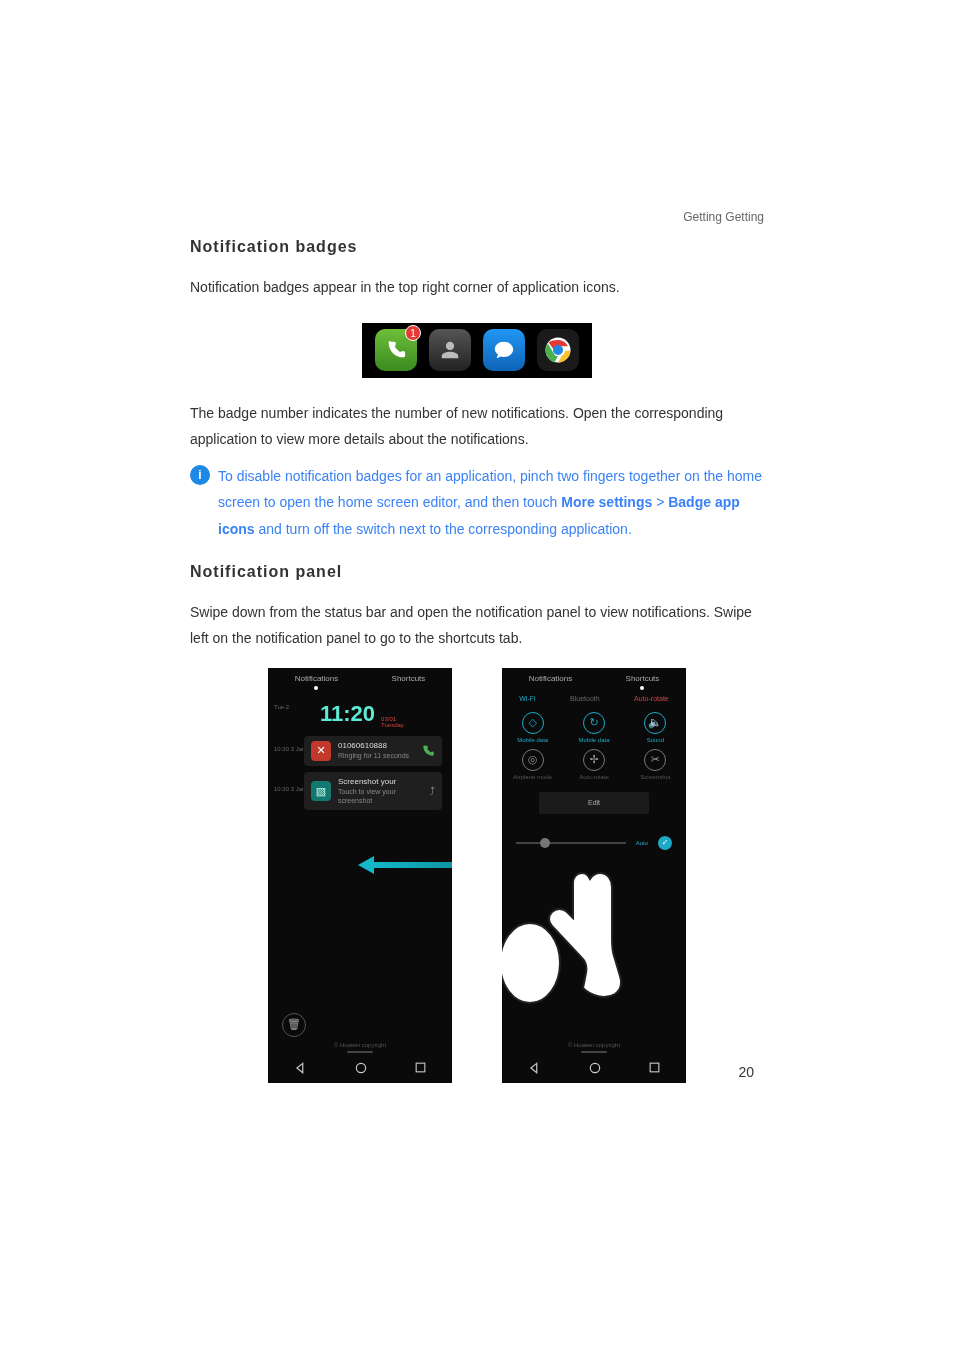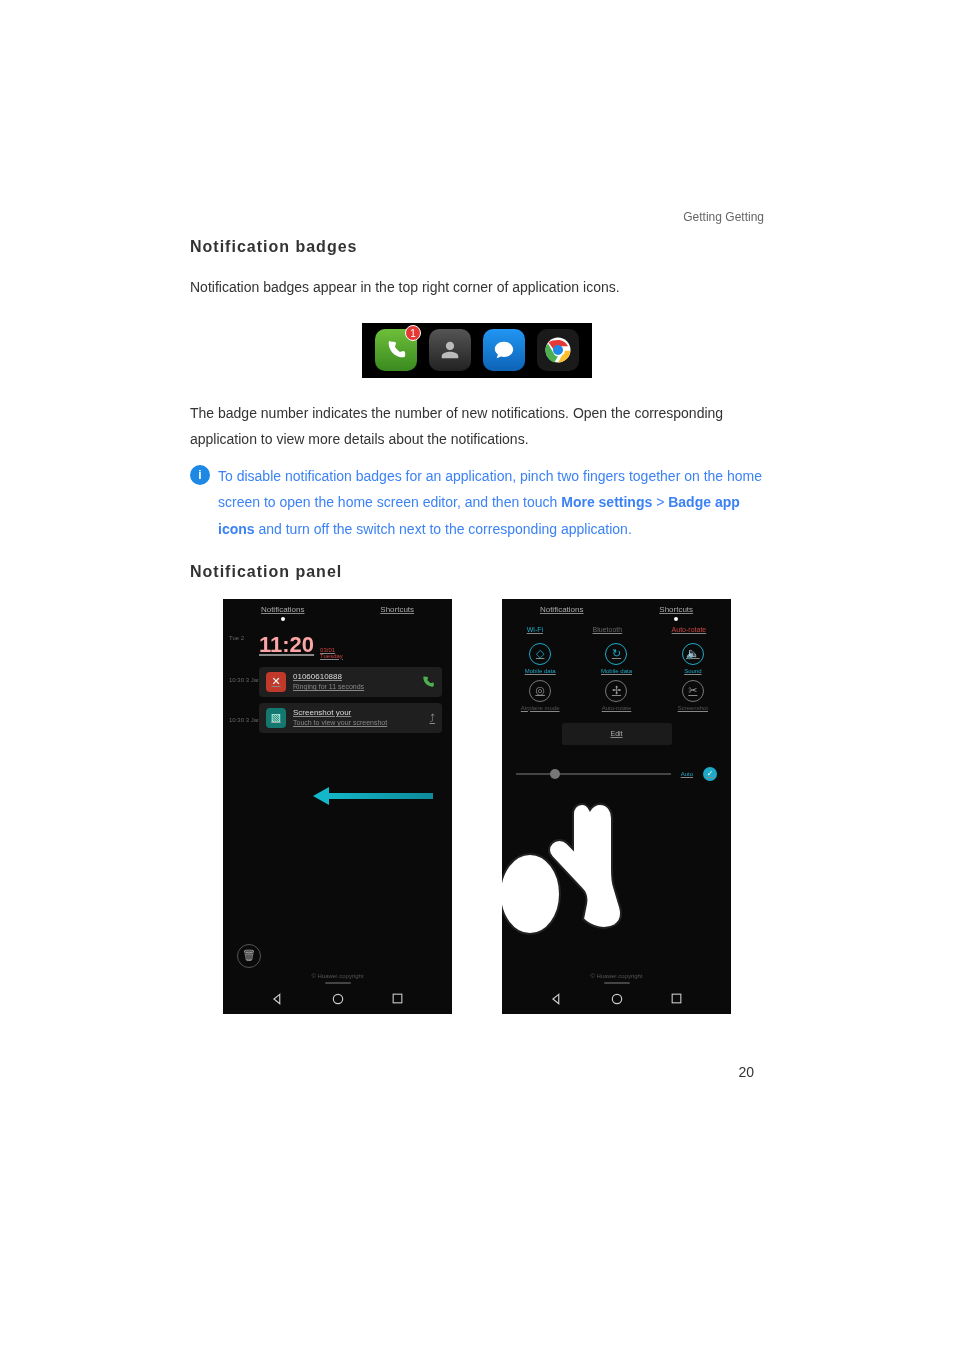--- a/index.html
+++ b/index.html
@@ -94,41 +94,40 @@
     color:#3b82f6;
   }
   .bold { font-weight:bold; }
   .figure-row {
     display:flex;
     justify-content:center;
     gap:50px;
     margin:16px 0 18px 0;
   }
   .phone-mock {
-    width:229px;
+    width:184px;
     height:415px;
     background:#0a0a0a;
     position:relative;
     overflow:hidden;
     color:#888;
-    text-decoration:underline;
   }
   .phone-tabs {
     display:flex;
     justify-content:space-around;
     padding:6px 0 3px 0;
     font-size:8px;
     color:#aaa;
   }
   .phone-tab { position:relative; }
   .tab-dot { width:4px;height:4px;background:#fff;border-radius:50%;margin:3px auto 0 auto;}
   .panel-body { padding:4px 10px 0 10px; }
   .time-row { display:flex; align-items:baseline; gap:6px; margin:4px 0 8px 26px;}
   .lbl-left { position:absolute; left:6px; font-size:6px; color:#666; line-height:1.2;}
-  .big-time { color:#fca5a5; font-size:22px; font-weight:bold;}
+  .big-time { color:#5eead4; font-size:22px; font-weight:bold;margin-left:16px;}
   .sm-date { color:#c44; font-size:6px;}
   .notif-card {
     background:#1f1f1f;
     border-radius:4px;
     padding:5px 7px;
     margin:0 0 6px 26px;
     display:flex;
     align-items:center;
     gap:7px;
     position:relative;
@@ -295,20 +294,21 @@
   <p class="body-text" style="margin-bottom:8px">The badge number indicates the number of new notifications. Open the corresponding application to view more details about the notifications.</p>
 
   <div class="info-block">
     <div class="info-icon">i</div>
     <div class="info-text">
       <span>To disable notification badges for an application, pinch two fingers together on the home screen to open the home screen editor, and then touch </span><span class="bold">More settings</span><span> &gt; </span><span class="bold">Badge app icons</span><span> and turn off the switch next to the corresponding application.</span>
     </div>
   </div>
 
   <h2 class="section-title">Notification panel</h2>
+  <p class="body-text" style="margin-bottom:10px">Swipe down from the status bar and open the notification panel to view notifications. Swipe left on the notification panel to go to the shortcuts tab.</p>
 
   <div class="figure-row">
 
     <div class="phone-mock">
       <div class="phone-tabs">
         <div class="phone-tab"><span>Notifications</span><div class="tab-dot"></div></div>
         <div class="phone-tab"><span>Shortcuts</span></div>
       </div>
       <div class="panel-body">
         <span class="lbl-left" style="top:36px">Tue 2</span>

